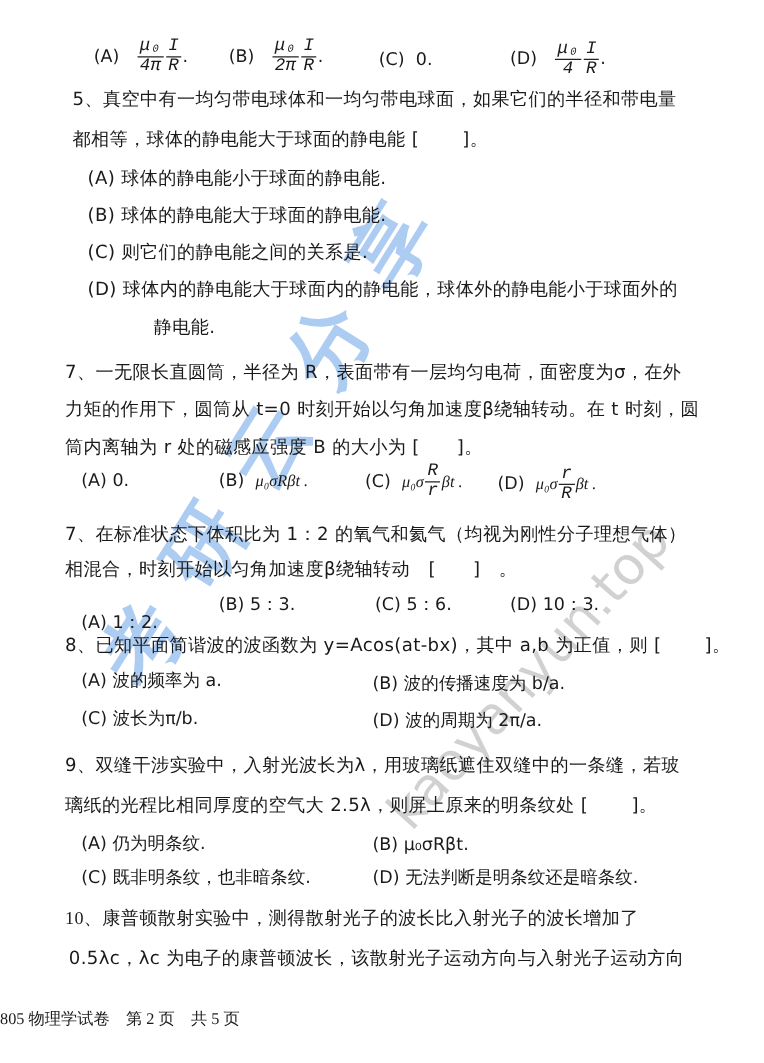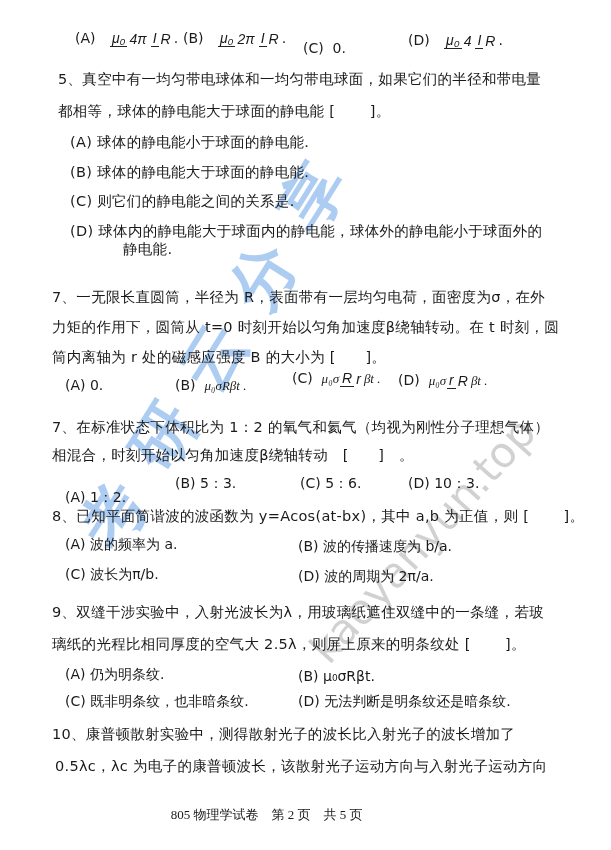--- a/index.html
+++ b/index.html
@@ -1,25 +1,25 @@
 <!DOCTYPE html>
 <html><head>
 <meta charset="utf-8">
 <style>
   html, body { margin:0; padding:0; }
   body { width:611px; height:850px; background:#ffffff; position:relative; overflow:hidden;
          font-family:"DejaVu Sans", sans-serif; color:#1a1a1a; }
   .line { position:absolute; font-size:14.5px; white-space:nowrap; letter-spacing:0.3px; }
   .opt { position:absolute; font-size:14px; white-space:nowrap; }
-  .frac { display:inline-flex; align-items:center; vertical-align:middle;
-          font-family:Liberation Sans, sans-serif; font-style:italic; font-size:14px; line-height:15px; margin:0 1px; }
+  .frac { display:inline-flex; flex-direction:column; align-items:center; vertical-align:middle;
+          font-family:Liberation Mono, monospace; font-style:italic; font-size:14px; line-height:15px; margin:0 1px; }
   .frac .n { border-bottom:1px solid #222; padding:0 2px; }
   .frac .d { padding:0 2px; }
   .math { font-family:"Liberation Serif", serif; font-style:italic; font-size:13px; }
-  .footer { position:absolute; left:12px; width:509px; top:806px; text-align:center; font-family:"Liberation Serif", serif; font-size:13px; }
+  .footer { position:absolute; left:0; width:509px; top:806px; text-align:left; font-family:"Liberation Serif", serif; font-size:13px; }
   .wm-cn { position:absolute; left:60px; top:520px; font-size:64px; color:#4a90e2; opacity:0.45;
            transform:rotate(-58deg); transform-origin:left top; white-space:nowrap; font-weight:bold; letter-spacing:30px; }
   .wm-en { position:absolute; left:300px; top:640px; font-size:42px; color:#9a9a9a; opacity:0.45;
            transform:rotate(-48deg); transform-origin:left top; white-space:nowrap; font-family:"DejaVu Sans", sans-serif; }
 </style>
 </head>
 <body>
 
 <div class="wm-cn">考研云分享</div>
 <div class="wm-en">kaoyanyun.top</div>
@@ -57,21 +57,21 @@
       <span class="d">R</span>
     </span>.
 </div>
 
 <div class="line" style="left:58px; top:70px;text-align:center;">5、真空中有一均匀带电球体和一均匀带电球面，如果它们的半径和带电量</div>
 <div class="line" style="left:58px; top:102px;">都相等，球体的静电能大于球面的静电能 [　　 ]。</div>
 <div class="line" style="left:70px; top:133px;">(A) 球体的静电能小于球面的静电能.</div>
 <div class="line" style="left:70px; top:163px;">(B) 球体的静电能大于球面的静电能.</div>
 <div class="line" style="left:70px; top:192px;">(C) 则它们的静电能之间的关系是.</div>
 <div class="line" style="left:70px; top:222px;">(D) 球体内的静电能大于球面内的静电能，球体外的静电能小于球面外的</div>
-<div class="line" style="left:83px; top:240px;padding-left:40px;">静电能.</div>
+<div class="line" style="left:83px; top:252px;padding-left:40px;">静电能.</div>
 
 <div class="line" style="left:52px; top:288px;">7、一无限长直圆筒，半径为 R，表面带有一层均匀电荷，面密度为σ，在外</div>
 <div class="line" style="left:52px; top:318px;">力矩的作用下，圆筒从 t=0 时刻开始以匀角加速度β绕轴转动。在 t 时刻，圆</div>
 <div class="line" style="left:52px; top:348px;">筒内离轴为 r 处的磁感应强度 B 的大小为 [　　]。</div>
 <div class="opt" style="left:65px; top:377px;">(A) 0.</div>
 <div class="opt" style="left:175px; top:377px;">
   <span>(B)</span>&nbsp;
   <span class="math">μ₀σRβt .</span>
 </div>
 <div class="opt" style="left:292px; top:370px;">
@@ -102,16 +102,16 @@
 <div class="opt" style="left:65px; top:566px;">(C)  波长为π/b.</div>
 <div class="opt" style="left:298px; top:568px;">(D)  波的周期为 2π/a.</div>
 
 <div class="line" style="left:52px; top:603px;">9、双缝干涉实验中，入射光波长为λ，用玻璃纸遮住双缝中的一条缝，若玻</div>
 <div class="line" style="left:52px; top:635px;">璃纸的光程比相同厚度的空气大 2.5λ，则屏上原来的明条纹处 [　　 ]。</div>
 <div class="opt" style="left:65px; top:666px;">(A)  仍为明条纹.</div>
 <div class="opt" style="left:298px; top:668px;">(B)  μ₀σRβt.</div>
 <div class="opt" style="left:65px; top:693px;">(C)  既非明条纹，也非暗条纹.</div>
 <div class="opt" style="left:298px; top:693px;">(D)  无法判断是明条纹还是暗条纹.</div>
 
-<div class="line" style="left:52px; top:725px;">10、康普顿散射实验中，测得散射光子的波长比入射光子的波长增加了</div>
+<div class="line" style="left:52px; top:725px;font-family:Liberation Serif, serif;">10、康普顿散射实验中，测得散射光子的波长比入射光子的波长增加了</div>
 <div class="line" style="left:55px; top:757px;">0.5λc，λc 为电子的康普顿波长，该散射光子运动方向与入射光子运动方向</div>
 
 <div class="footer">805 物理学试卷　第 2 页　共 5 页</div>
 
 </body></html>

